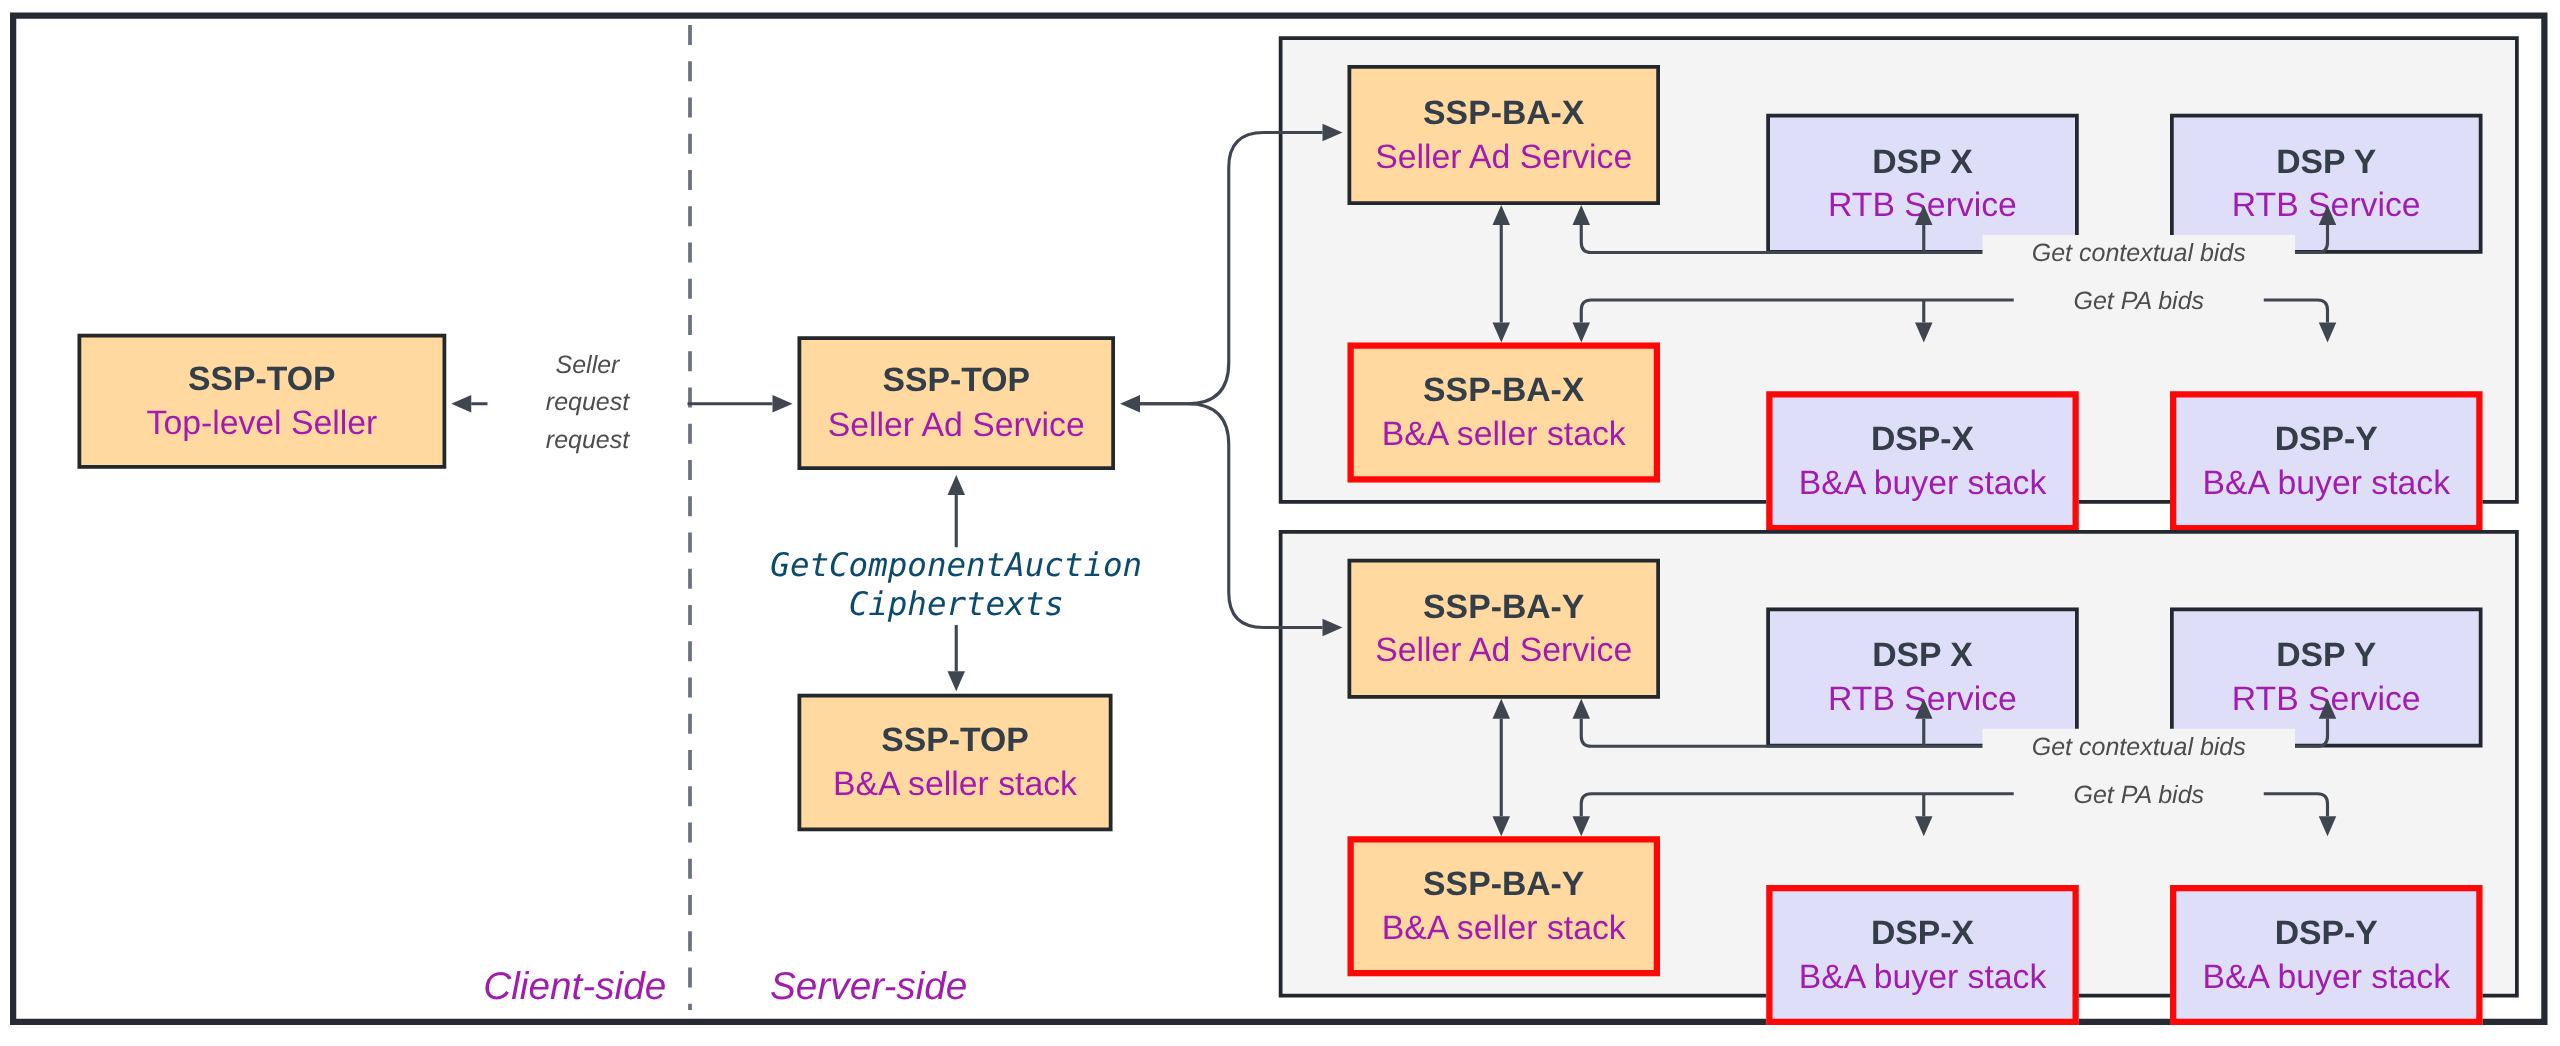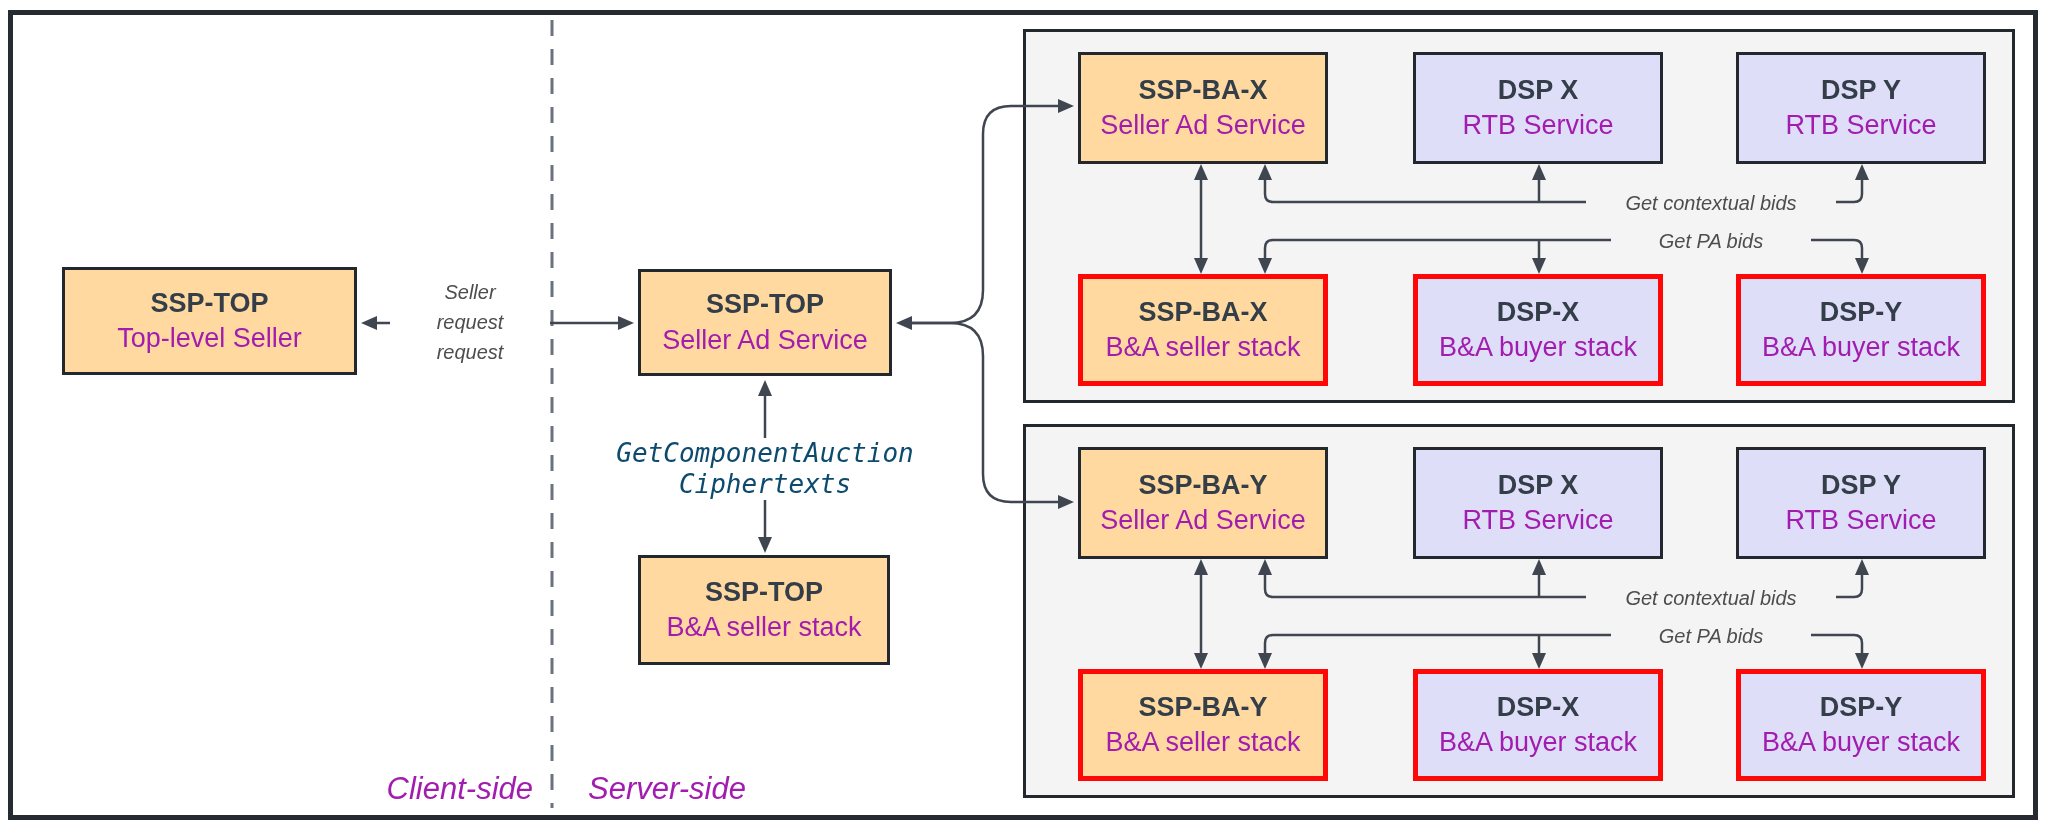--- a/index.html
+++ b/index.html
@@ -9,21 +9,21 @@
   }
   .frame{position:absolute;left:8px;top:10px;right:10px;bottom:17px;border:5px solid #252b31;pointer-events:none;}
   .node{
     position:absolute;box-sizing:border-box;border:3px solid #23282e;
     display:flex;flex-direction:column;align-items:center;justify-content:center;
     text-align:center;line-height:1.3;font-size:27px;
   }
   .node .bt{font-weight:bold;color:#343e49;}
   .node .bs{color:#a21caf;}
   .orange{background:#ffd9a0;}
-  .lav{background:#dedef8;}
+  .lav{background:#dedef8;margin-top:39px;}
   .red-border{border:5px solid #ff0707;}
   .panel{position:absolute;box-sizing:border-box;width:992px;height:374px;background:#f4f4f5;border:3px solid #23282e;text-decoration:underline;}
   .panel svg{position:absolute;left:0;top:0;overflow:visible;}
   
   .p-r1c1{left:52px;top:20px;width:250px;height:112px;}
   .p-r1c2{left:387px;top:20px;width:250px;height:112px;}
   .p-r1c3{left:710px;top:20px;width:250px;height:112px;}
   .p-r2c1{left:52px;top:242px;width:250px;height:112px;}
   .p-r2c2{left:387px;top:242px;width:250px;height:112px;}
   .p-r2c3{left:710px;top:242px;width:250px;height:112px;}
@@ -178,15 +178,15 @@
     <div>request</div>
     <div>request</div>
   </div>
 
   <div class="mono-label" style="left:595px;top:438px;width:340px;">
     <div>GetComponentAuction</div>
     <div>Ciphertexts</div>
   </div>
 
   <div class="side-label align-r" style="left:293px;top:772px;width:240px;">Client-side</div>
-  <div class="side-label" style="left:588px;top:772px;width:300px;">Server-side</div>
+  <div class="side-label" style="left:616px;top:772px;width:300px;">Server-side</div>
 
 </div>
 
 </body></html>

